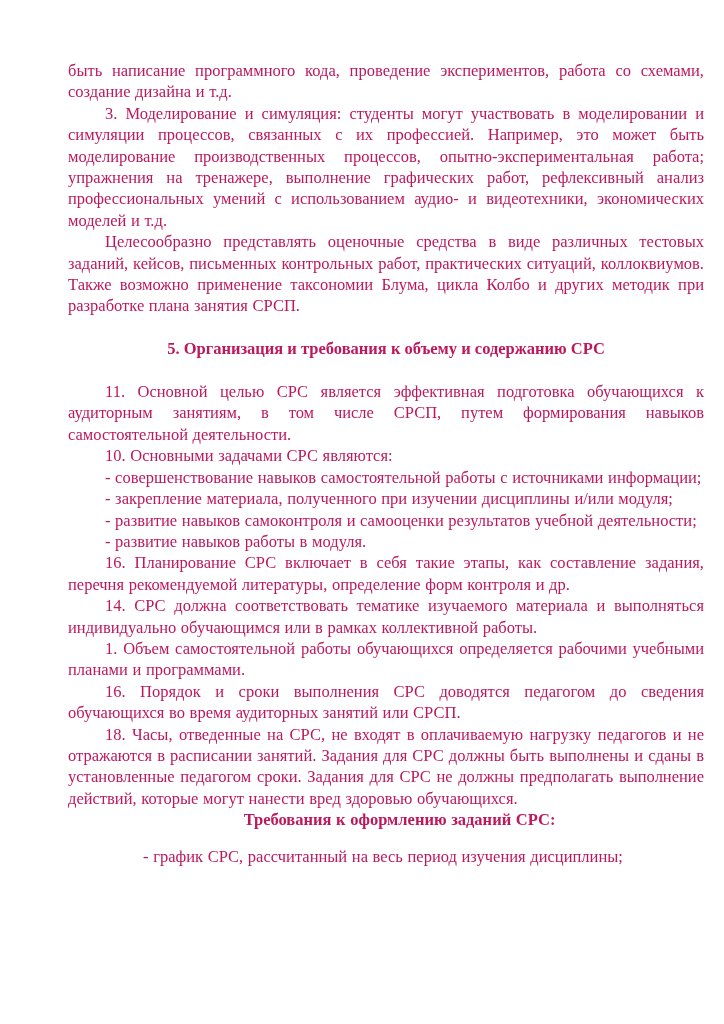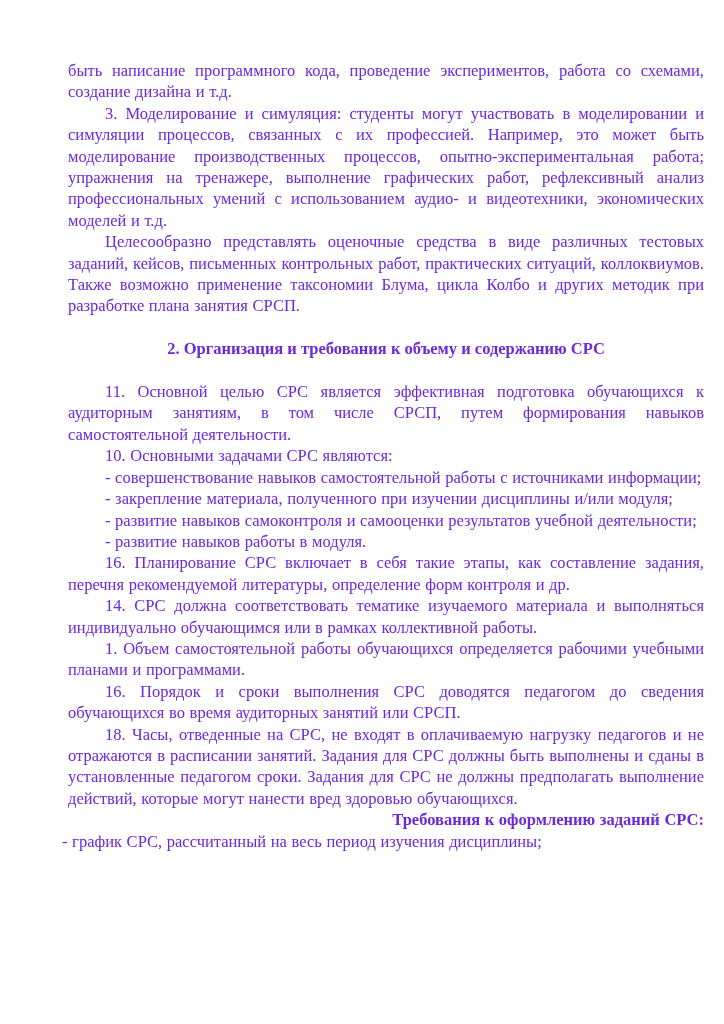--- a/index.html
+++ b/index.html
@@ -10,21 +10,21 @@
   .page {
     position: relative;
     box-sizing: border-box;
     width: 724px;
     height: 1024px;
     background: #ffffff;
     padding: 60px 20px 0 68px;
     font-family: "Liberation Serif", "DejaVu Serif", serif;
     font-size: 16.5px;
     line-height: 21.4px;
-    color: #6d28d9;
+    color: #be185d;
     overflow: hidden;
   }
   .para {
     margin: 0;
     text-align: justify;
     text-indent: 37px;
     word-spacing: 0.5px;
   }
   .para.no-indent {
     text-indent: 0;
@@ -32,37 +32,38 @@
   .heading {
     margin: 21.4px 0 21.4px 0;
     font-size: 16.5px;
     line-height: 21.4px;
     font-weight: bold;
     text-align: center;
     text-indent: 0;
   }
   .bold-line {
     font-weight: bold;
-    text-align: right;
+    text-align: center;
     text-indent: 27px;
   }
   .hang {
-    text-align: left;
+    text-align: center;
     text-indent: -6px;
+    margin-top: 15px;
   }
 </style>
 </head>
 <body>
 
 <div class="page">
   <p class="para no-indent">быть написание программного кода, проведение экспериментов, работа со схемами, создание дизайна и т.д.</p>
   <p class="para">3. Моделирование и симуляция: студенты могут участвовать в моделировании и симуляции процессов, связанных с их профессией. Например, это может быть моделирование производственных процессов, опытно-экспериментальная работа; упражнения на тренажере, выполнение графических работ, рефлексивный анализ профессиональных умений с использованием аудио- и видеотехники, экономических моделей и т.д.</p>
   <p class="para">Целесообразно представлять оценочные средства в виде различных тестовых заданий, кейсов, письменных контрольных работ, практических ситуаций, коллоквиумов. Также возможно применение таксономии Блума, цикла Колбо и других методик при разработке плана занятия СРСП.</p>
 
-  <h2 class="heading">2. Организация и требования к объему и содержанию СРС</h2>
+  <h2 class="heading">5. Организация и требования к объему и содержанию СРС</h2>
 
   <p class="para">11. Основной целью СРС является эффективная подготовка обучающихся к аудиторным занятиям, в том числе СРСП, путем формирования навыков самостоятельной деятельности.</p>
   <p class="para">10. Основными задачами СРС являются:</p>
   <p class="para">- совершенствование навыков самостоятельной работы с источниками информации;</p>
   <p class="para">- закрепление материала, полученного при изучении дисциплины и/или модуля;</p>
   <p class="para">- развитие навыков самоконтроля и самооценки результатов учебной деятельности;</p>
   <p class="para">- развитие навыков работы в модуля.</p>
   <p class="para">16. Планирование СРС включает в себя такие этапы, как составление задания, перечня рекомендуемой литературы, определение форм контроля и др.</p>
   <p class="para">14. СРС должна соответствовать тематике изучаемого материала и выполняться индивидуально обучающимся или в рамках коллективной работы.</p>
   <p class="para">1. Объем самостоятельной работы обучающихся определяется рабочими учебными планами и программами.</p>

